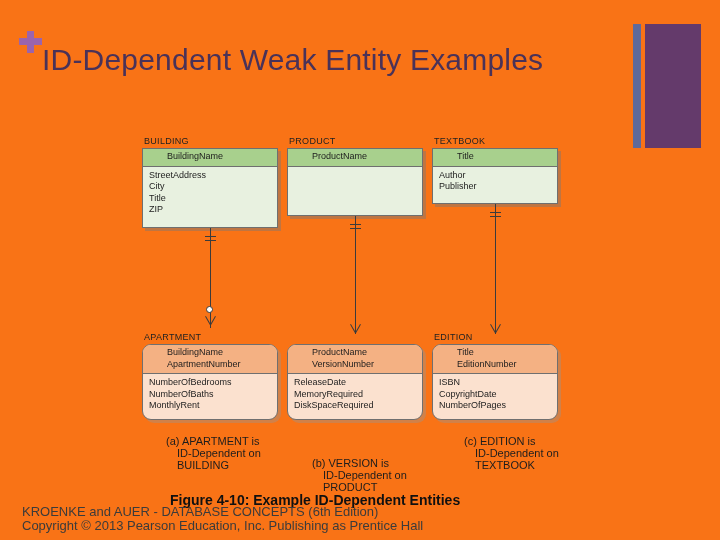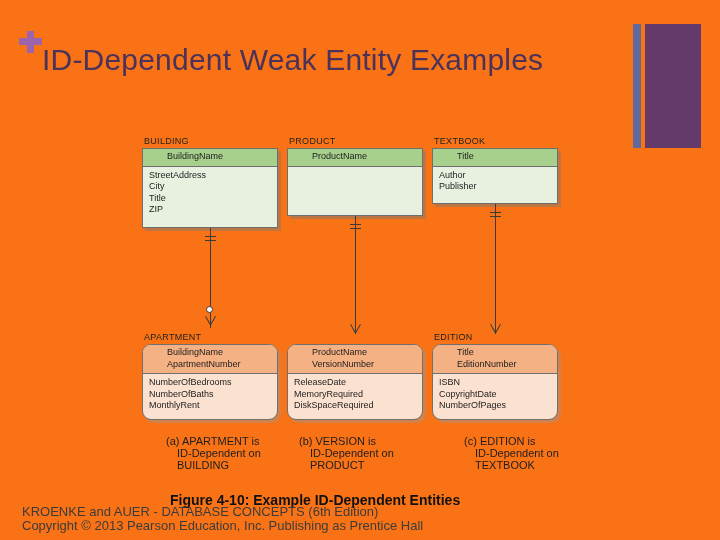--- a/index.html
+++ b/index.html
@@ -306,21 +306,21 @@
         <div class="row">NumberOfPages</div>
       </div>
     </div>
 
     <div class="subcap" style="left:36px;">
       <div>(a) APARTMENT is</div>
       <div class="ln2">ID-Dependent on</div>
       <div class="ln3">BUILDING</div>
     </div>
 
-    <div class="subcap" style="left:169px;">
+    <div class="subcap" style="left:182px;margin-top:22px;">
       <div>(b) VERSION is</div>
       <div class="ln2">ID-Dependent on</div>
       <div class="ln3">PRODUCT</div>
     </div>
 
     <div class="subcap" style="left:322px;margin-left:12px;">
       <div>(c) EDITION is</div>
       <div class="ln2">ID-Dependent on</div>
       <div class="ln3">TEXTBOOK</div>
     </div>

